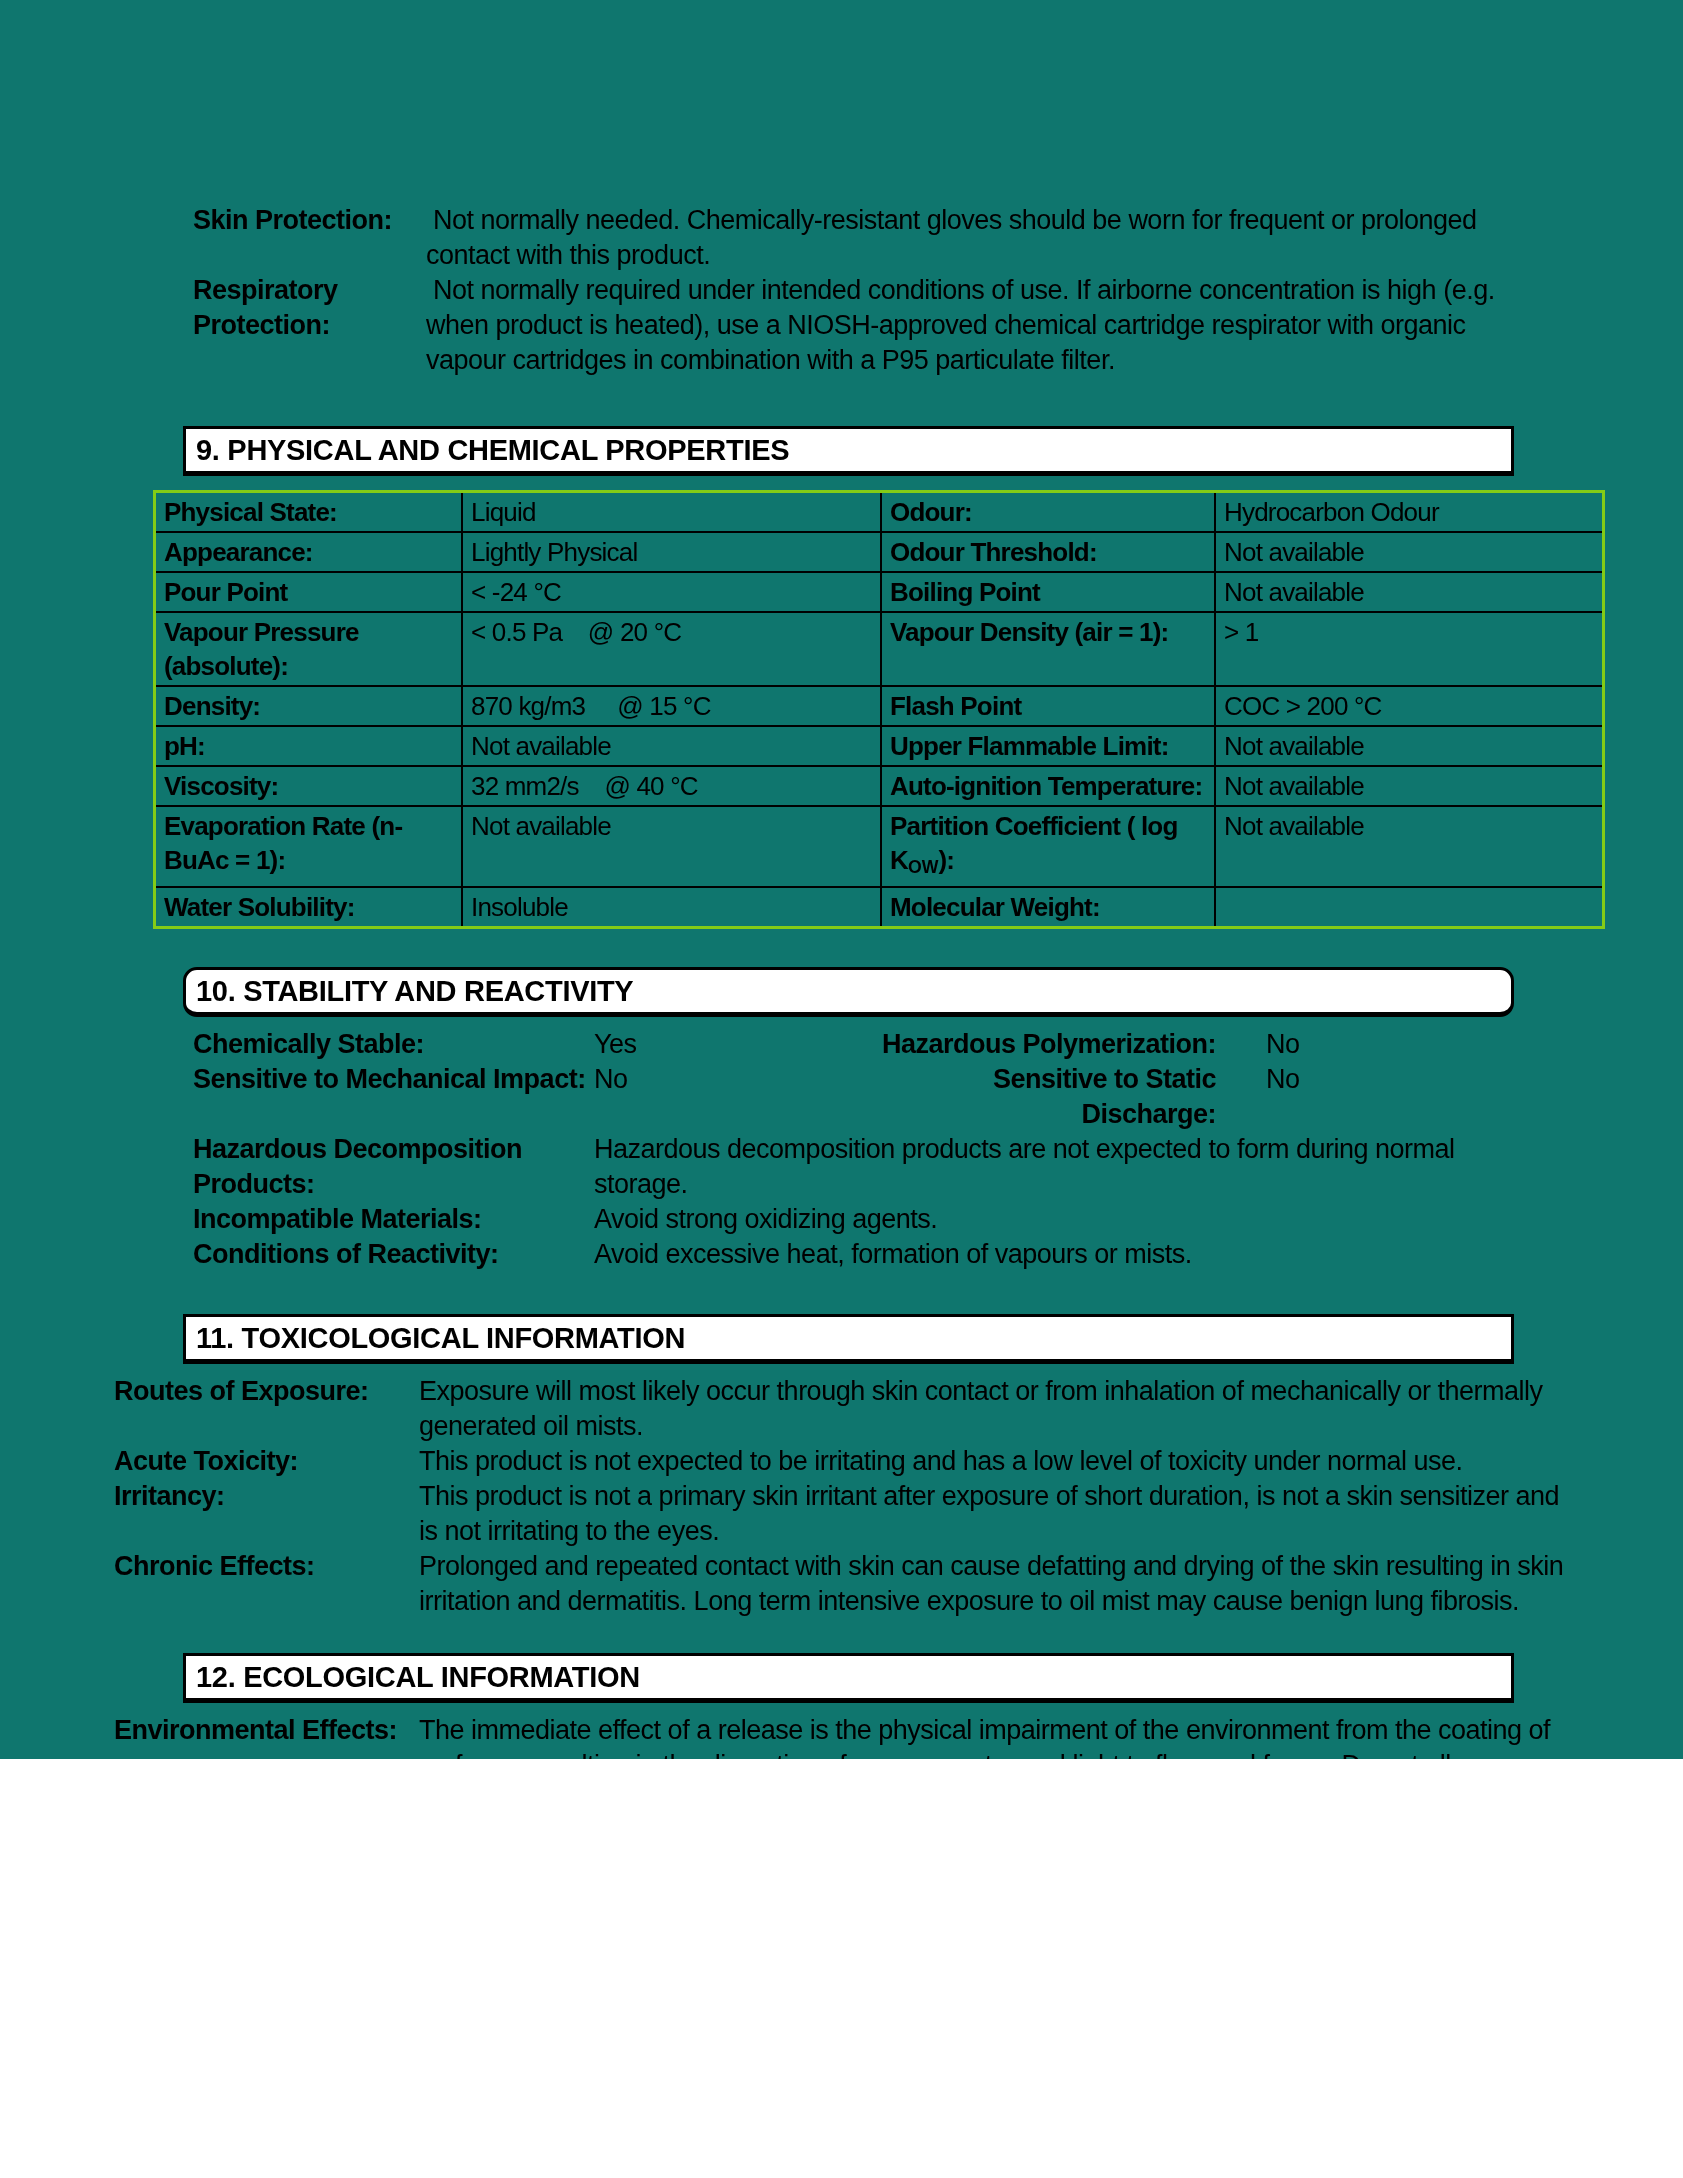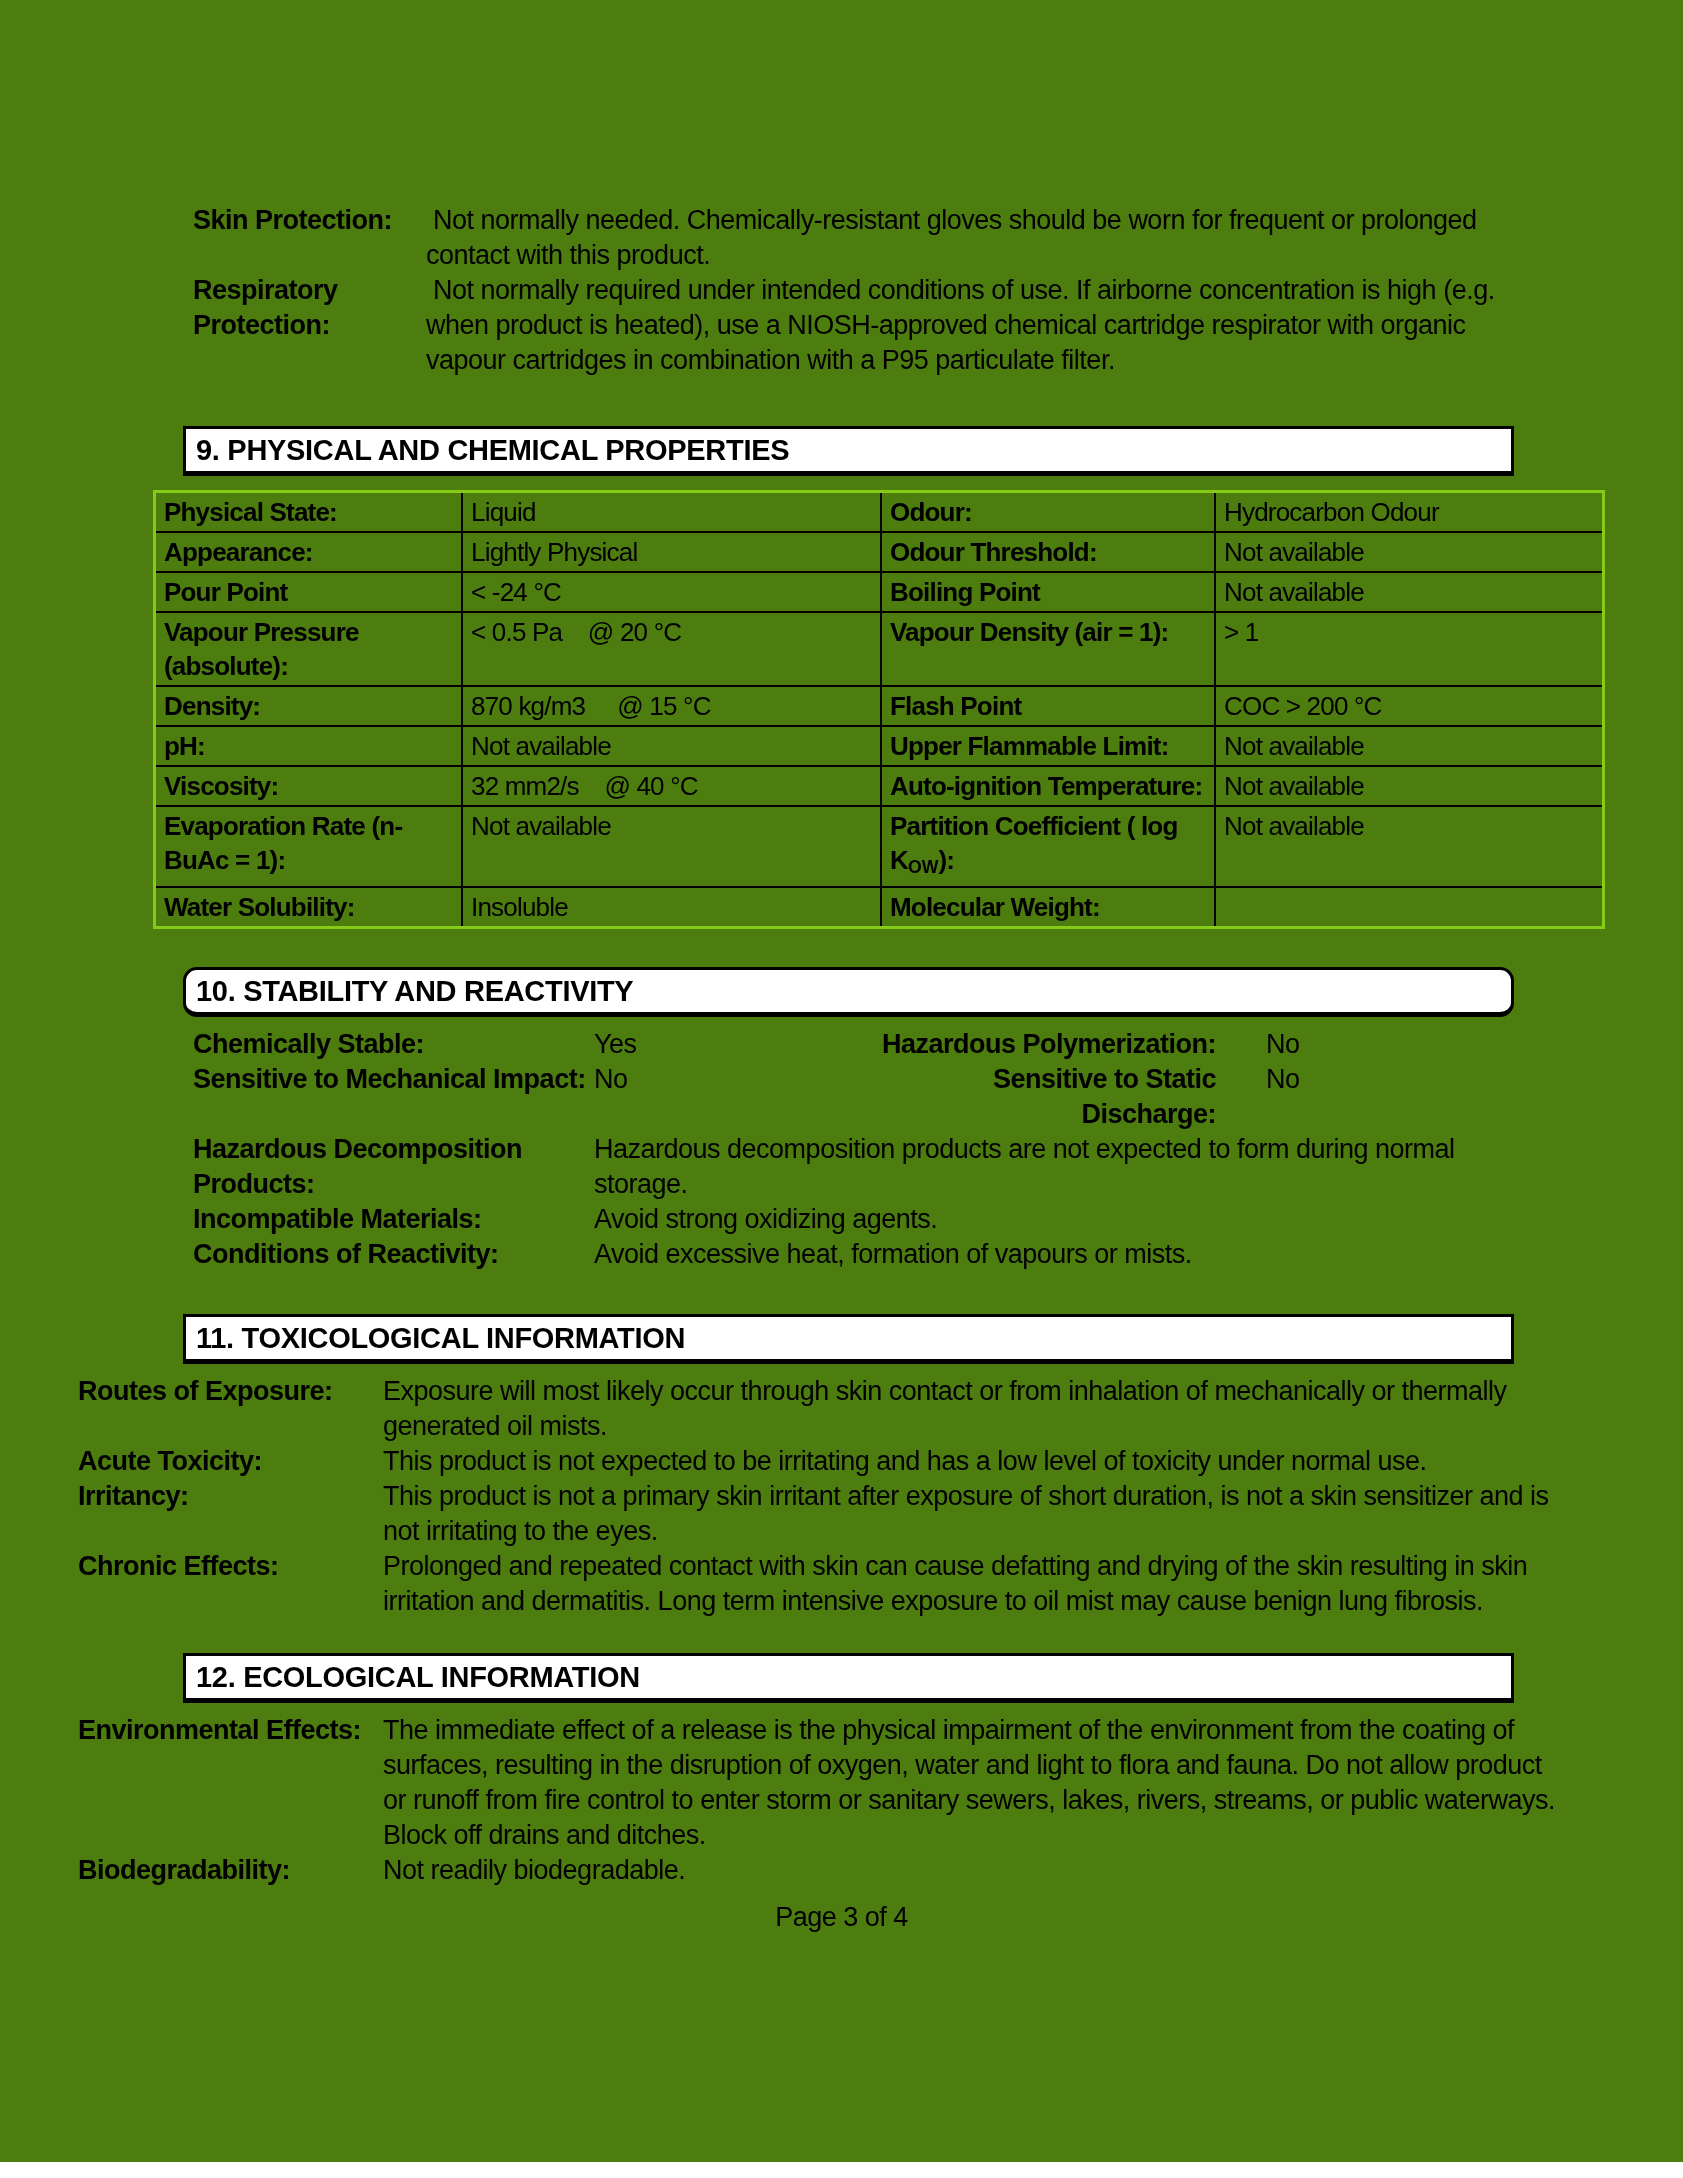--- a/index.html
+++ b/index.html
@@ -1,19 +1,19 @@
 <!DOCTYPE html>
 <html><head>
 <meta charset="utf-8">
 <style>
   html,body{margin:0;padding:0;background:#ffffff;}
   .page{
     position:relative;
-    width:1683px;height:2162px;
-    background:#4d7c0f;color:#000;
+    width:1683px;height:1759px;
+    background:#0f766e;color:#000;
     font-family:"Liberation Sans", sans-serif;
     font-size:27px;line-height:35px;letter-spacing:-0.5px;
     overflow:hidden;
   }
   .lbl{font-weight:700;}
   .pre{white-space:pre-wrap;}
 
   
   .top-block{padding-top:203px;margin-left:193px;margin-right:144px;}
   .def-row{display:grid;grid-template-columns:233px 1fr;}
@@ -49,21 +49,21 @@
   sub.ow{font-size:0.68em;vertical-align:-0.25em;letter-spacing:0;}
 
   
   .sec10-body{margin-top:10px;margin-left:193px;margin-right:129px;}
   .s10-grid{display:grid;grid-template-columns:401px 285px 337px 1fr;}
   .s10-grid .l2{text-align:right;}
   .s10-grid .v2{padding-left:50px;}
   .s10-detail{display:grid;grid-template-columns:401px 1fr;}
 
   
-  .sec-body{margin-top:10px;margin-left:78px;margin-right:114px;}
+  .sec-body{margin-top:10px;margin-left:114px;margin-right:114px;}
   .s-row{display:grid;grid-template-columns:305px 1fr;}
 
   .footer{margin-top:12px;text-align:center;}
 </style>
 </head>
 <body>
 
 <div class="page">
 
   <div class="top-block">

